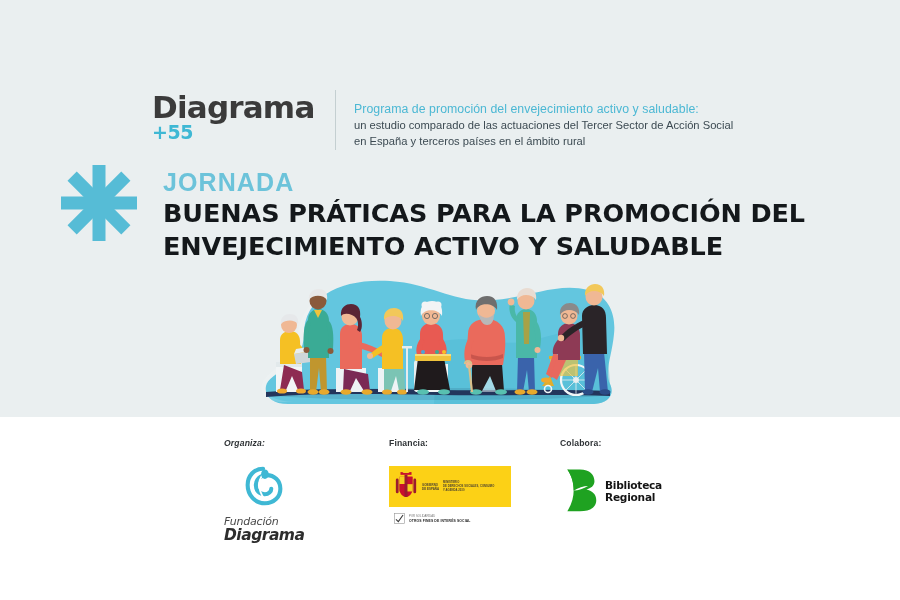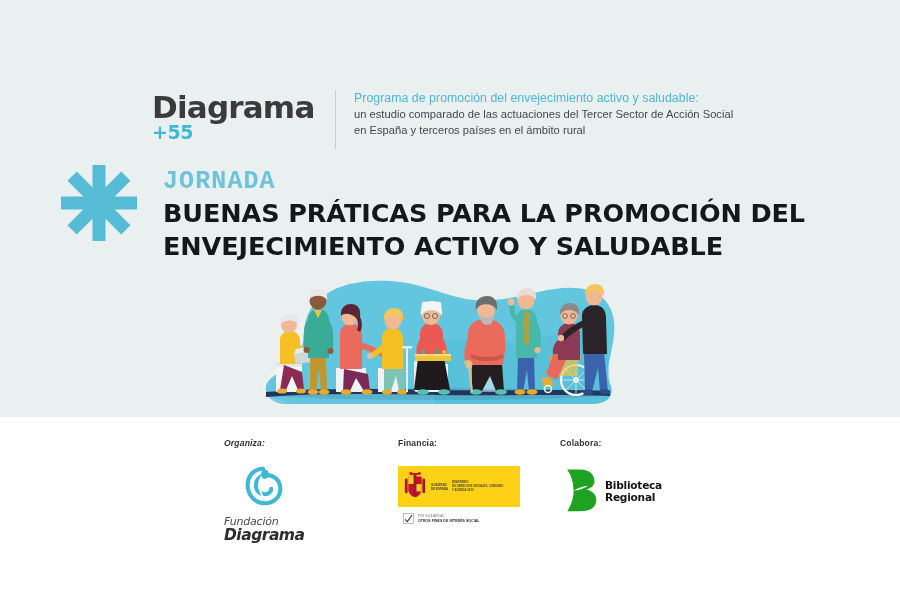--- a/index.html
+++ b/index.html
@@ -36,49 +36,50 @@
     letter-spacing:-0.5px;
   }
   .divider {
     width:1px; align-self:stretch; background:#c4cfd1;
     margin:2px 18px 0 8px; min-height:58px;
   }
   .prog { padding-top:2px; }
   .prog-head {
     font-size:12.3px; color:#4cb8d4; line-height:1.38;
     letter-spacing:0.05px;
+    margin-top:11px;
   }
   .prog-sub {
     font-size:11.2px; color:#3c4a52; line-height:1.42;
   }
 
   
   .asterisk { position:absolute; left:58px; top:162px; width:82px; height:82px; }
 
   
   .title-block { position:absolute; left:163px; top:167px; width:660px; }
   .t-jornada {
-    font-family:Liberation Mono, monospace;
+    font-family:Liberation Sans, sans-serif;
     font-size:25px; font-weight:bold; color:#6cc3da;
     letter-spacing:1.1px; line-height:1.2;
   }
   .t-main {
     font-family:"DejaVu Sans", sans-serif;
     font-size:25.5px; font-weight:bold; color:#14181b;
     letter-spacing:-0.1px; line-height:1.29;
     margin-top:0;
   }
 
   
   .illo { position:absolute; left:258px; top:272px; width:360px; height:140px; }
 
   
   .fcol { position:absolute; top:438px; }
   .fcol.c1 { left:224px;font-style:italic; }
-  .fcol.c2 { left:398px; }
+  .fcol.c2 { left:389px; }
   .fcol.c3 { left:560px; }
   .flabel {
     font-size:8.6px; font-weight:bold; color:#2f3336;
     letter-spacing:0.15px; white-space:nowrap;
   }
   .flogo { margin-top:18px; }
 
   
   .fd { display:flex; align-items:center; gap:6px;flex-direction:column; }
   .fd-text { line-height:1; padding-bottom:2px; }

